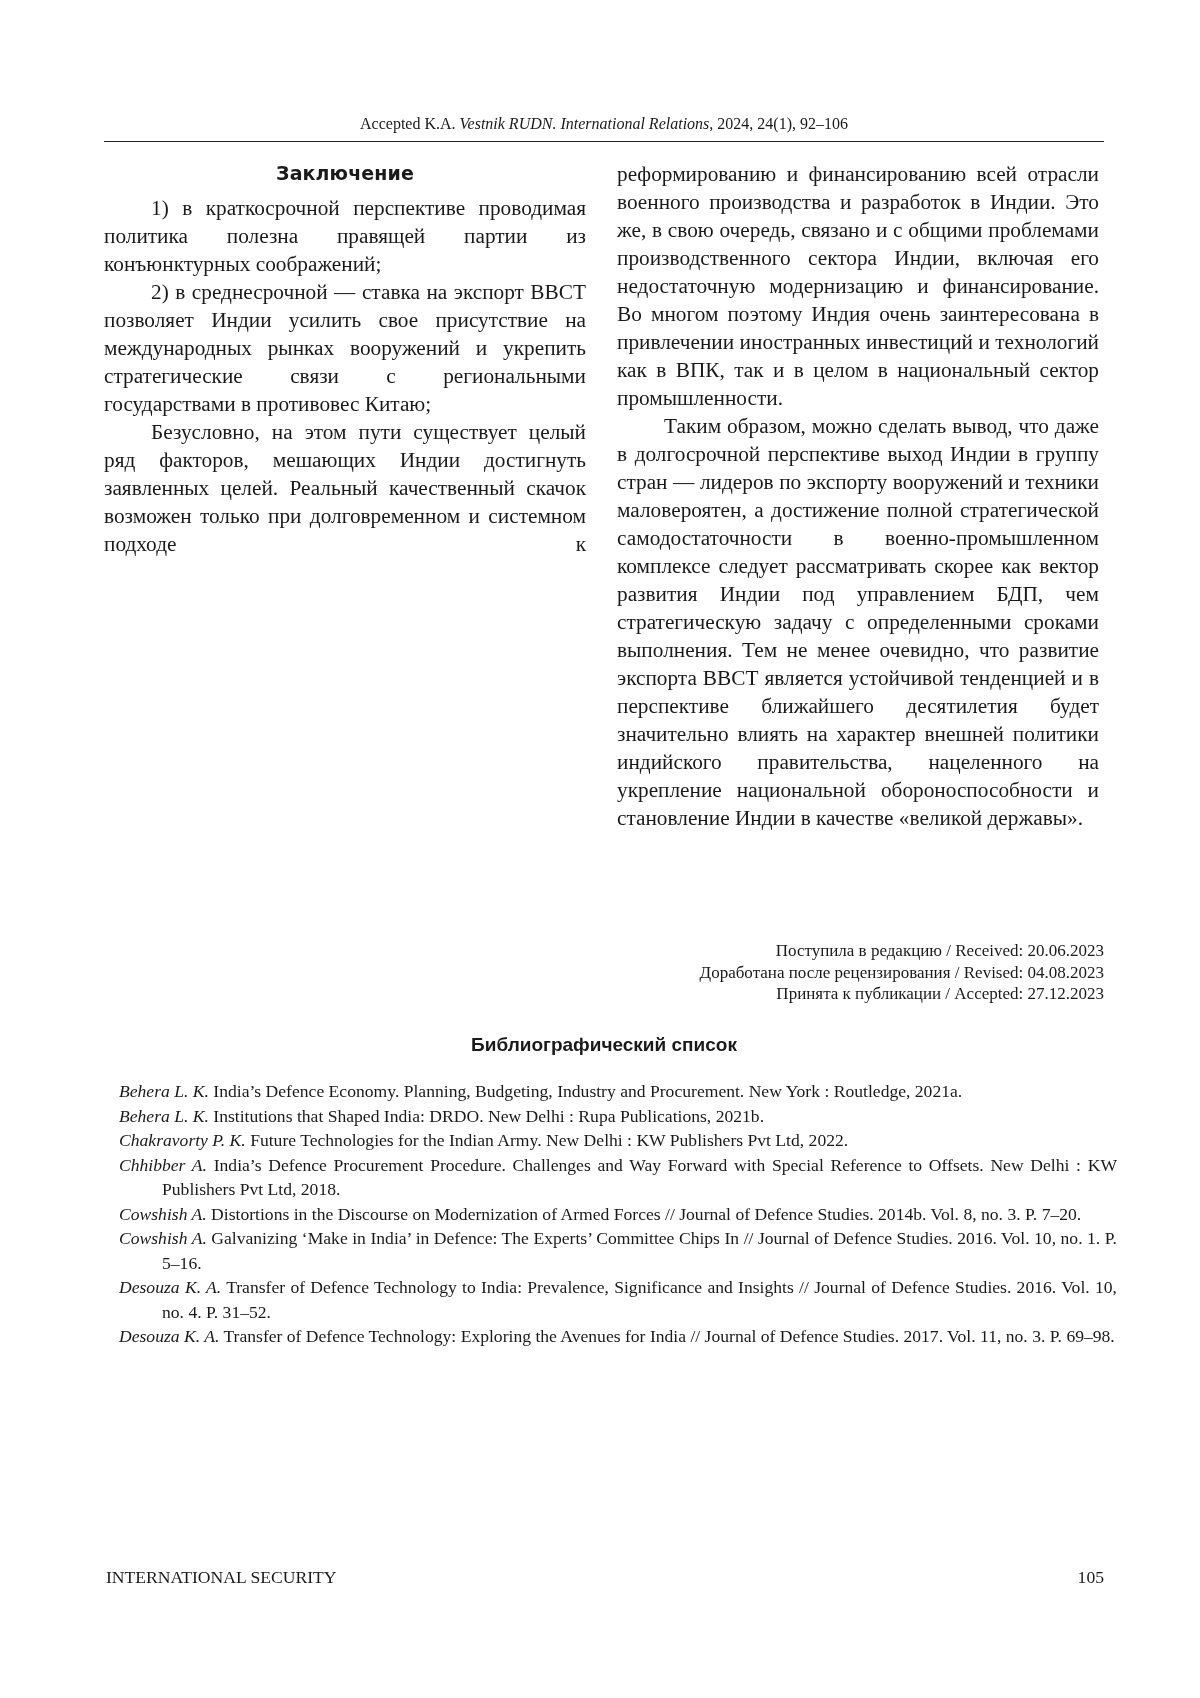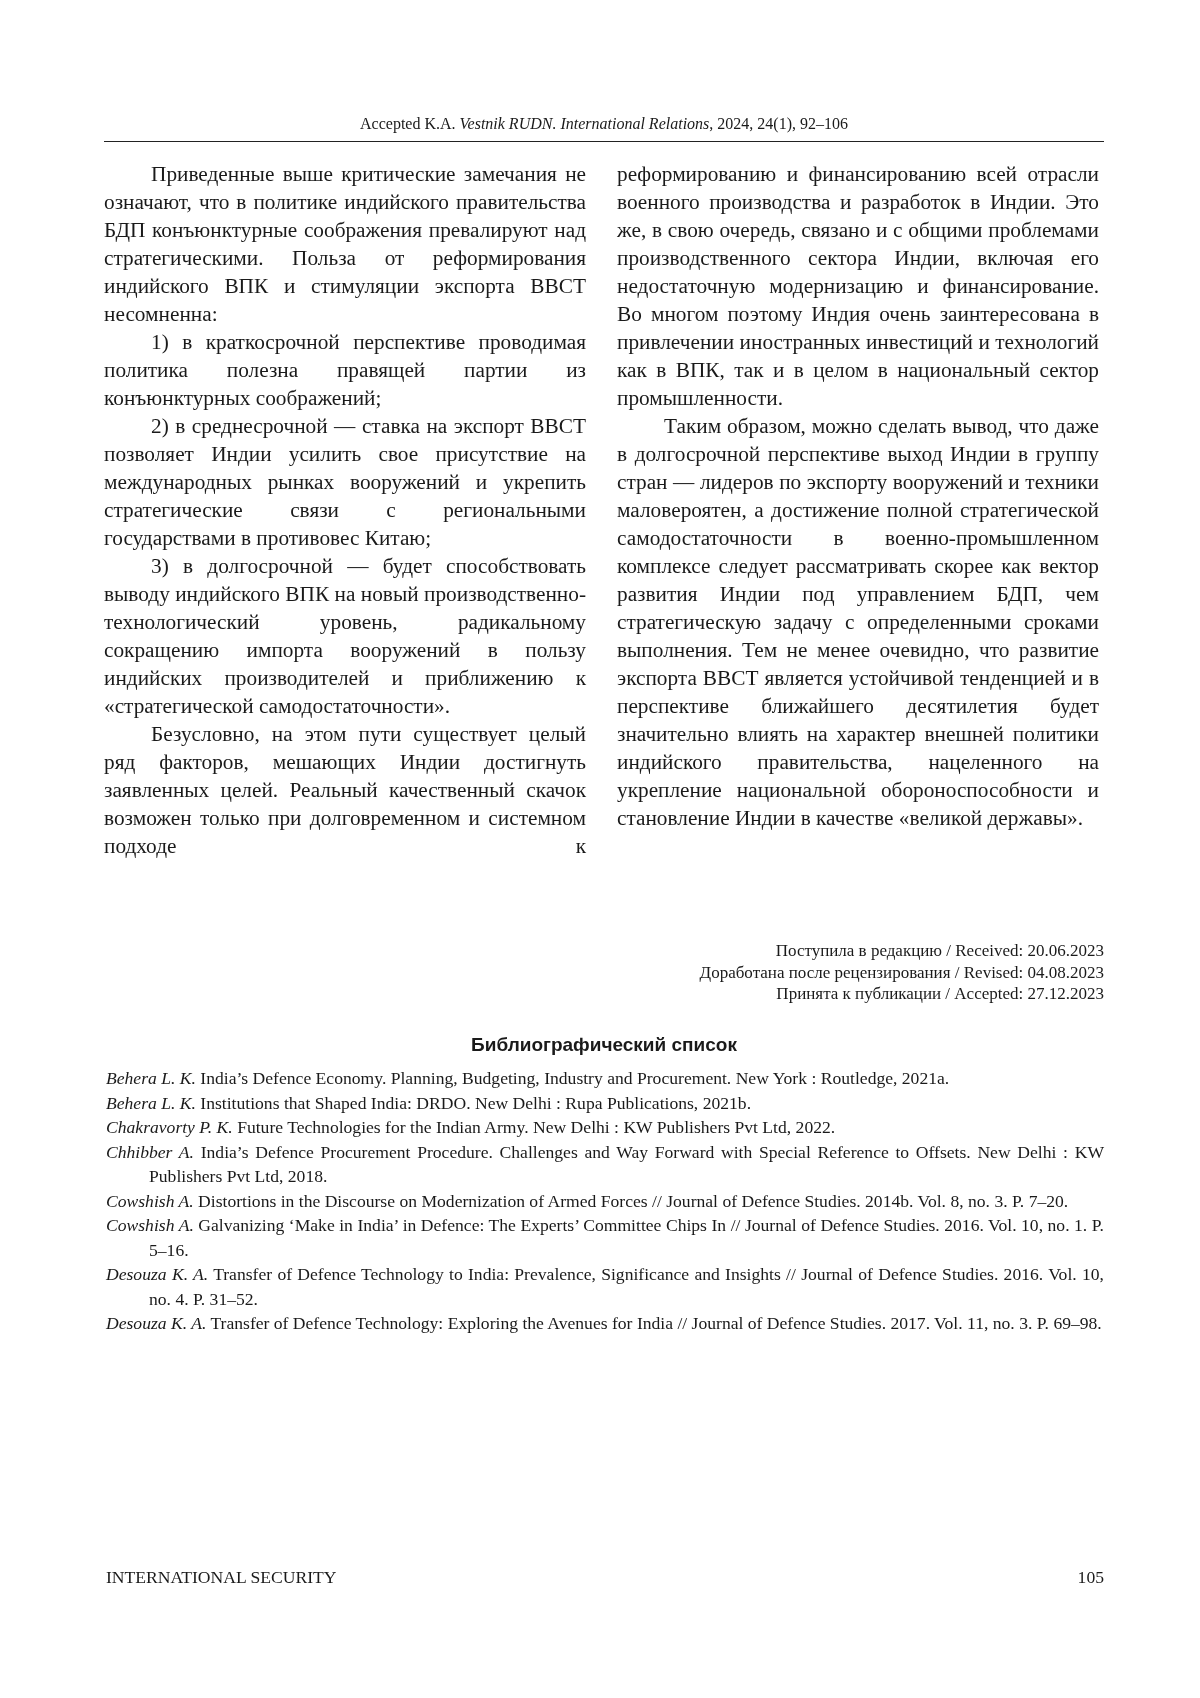--- a/index.html
+++ b/index.html
@@ -26,44 +26,43 @@
     position: absolute; left: 560px; width: 544px; top: 940px;
     text-align: right; font-family: "Liberation Serif", serif; font-size: 17px; line-height: 21.5px;
   }
   .bib-title {
     position: absolute; left: 104px; width: 1000px; top: 1032px; text-align: center;
     font-family: Liberation Sans, sans-serif; font-weight: bold; font-size: 19px; line-height: 26px;
   }
   .bib {
     position: absolute; left: 106px; width: 998px; top: 1066px;
     font-family: "Liberation Serif", serif; font-size: 17.6px; line-height: 24.5px;
-    text-align: justify; margin: 0; padding: 0; list-style: none;
+    text-align: justify; margin: 13px; padding: 0; list-style: none;
   }
   .bib li { padding-left: 43px; text-indent: -43px; margin: 0; }
   .bib .author { font-style: italic; }
   .footer-left {
     position: absolute; left: 106px; top: 1566px;
     font-family: "Liberation Serif", serif; font-size: 17.6px; line-height: 22px;
   }
   .footer-right {
     position: absolute; right: 96px; top: 1566px;
     font-family: "Liberation Serif", serif; font-size: 17.6px; line-height: 22px;
   }
 </style>
 </head>
 <body>
 
 <div class="running-head"><span>Accepted K.A.</span> <i>Vestnik RUDN. International Relations</i><span>, 2024, 24(1), 92–106</span></div>
 <div class="rule"></div>
 
 <div class="col col-left">
-  <p>Приведенные выше критические замеча­ния не означают, что в политике индийского правительства БДП конъюнктурные сообра­жения превалируют над стратегическими. Польза от реформирования индийского ВПК и стимуляции экспорта ВВСТ несомненна:</p>
+  <h2>Заключение</h2>
   <p>1) в краткосрочной перспективе прово­димая политика полезна правящей партии из конъюнктурных соображений;</p>
   <p>2) в среднесрочной — ставка на экспорт ВВСТ позволяет Индии усилить свое присут­ствие на международных рынках вооружений и укрепить стратегические связи с региональ­ными государствами в противовес Китаю;</p>
-  <p>3) в долгосрочной — будет способство­вать выводу индийского ВПК на новый производственно-технологический уровень, радикальному сокращению импорта воору­жений в пользу индийских производителей и приближению к «стратегической самодоста­точности».</p>
   <p style="text-align-last: justify;">Безусловно, на этом пути существует целый ряд факторов, мешающих Индии достигнуть заявленных целей. Реальный качественный скачок возможен только при долговременном и системном подходе к</p>
 </div>
 
 <div class="col col-right">
   <p style="text-indent:0;">реформированию и финансированию всей отрасли военного производства и разработок в Индии. Это же, в свою очередь, связано и с общими проблемами производственного сек­тора Индии, включая его недостаточную мо­дернизацию и финансирование. Во многом поэтому Индия очень заинтересована в при­влечении иностранных инвестиций и техно­логий как в ВПК, так и в целом в националь­ный сектор промышленности.</p>
   <p>Таким образом, можно сделать вывод, что даже в долгосрочной перспективе выход Индии в группу стран — лидеров по экспорту вооружений и техники маловероятен, а до­стижение полной стратегической самодоста­точности в военно-промышленном комплексе следует рассматривать скорее как вектор развития Индии под управлением БДП, чем стратегическую задачу с определенными сро­ками выполнения. Тем не менее очевидно, что развитие экспорта ВВСТ является устой­чивой тенденцией и в перспективе ближай­шего десятилетия будет значительно влиять на характер внешней политики индийского правительства, нацеленного на укрепление национальной обороноспособности и станов­ление Индии в качестве «великой державы».</p>
 </div>
 
 <div class="dates">
   <div>Поступила в редакцию / Received: 20.06.2023</div>

